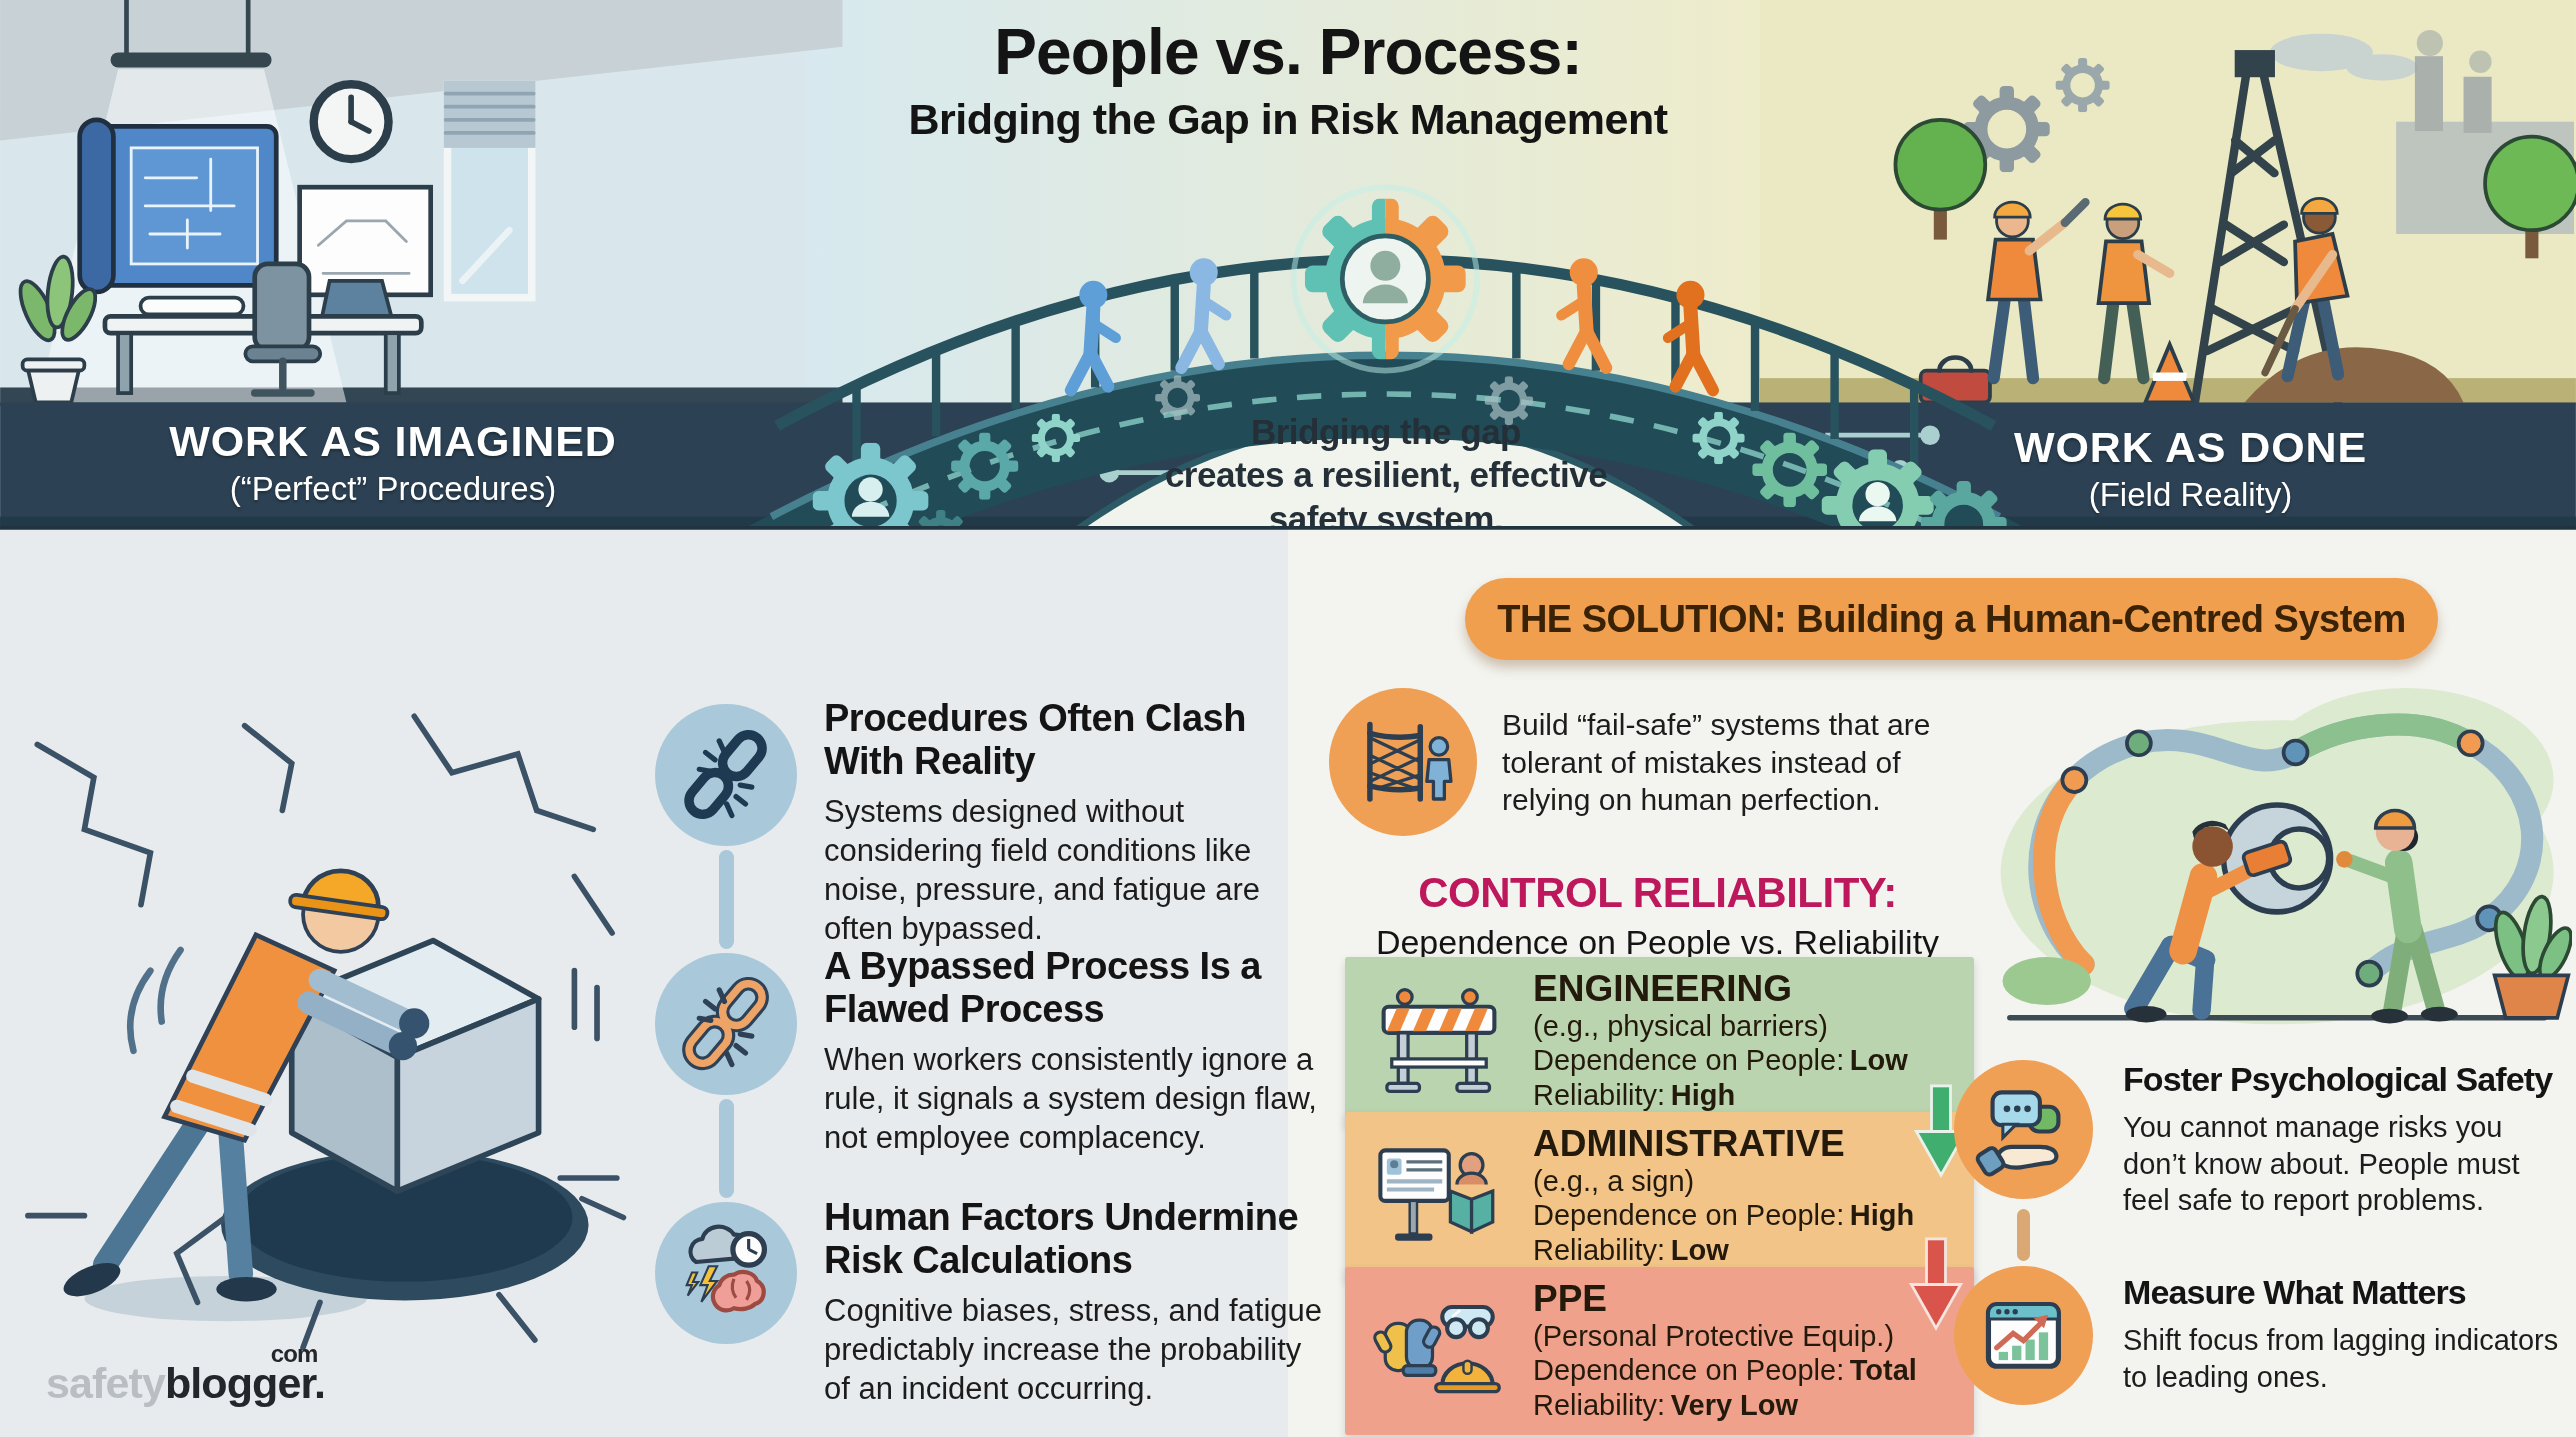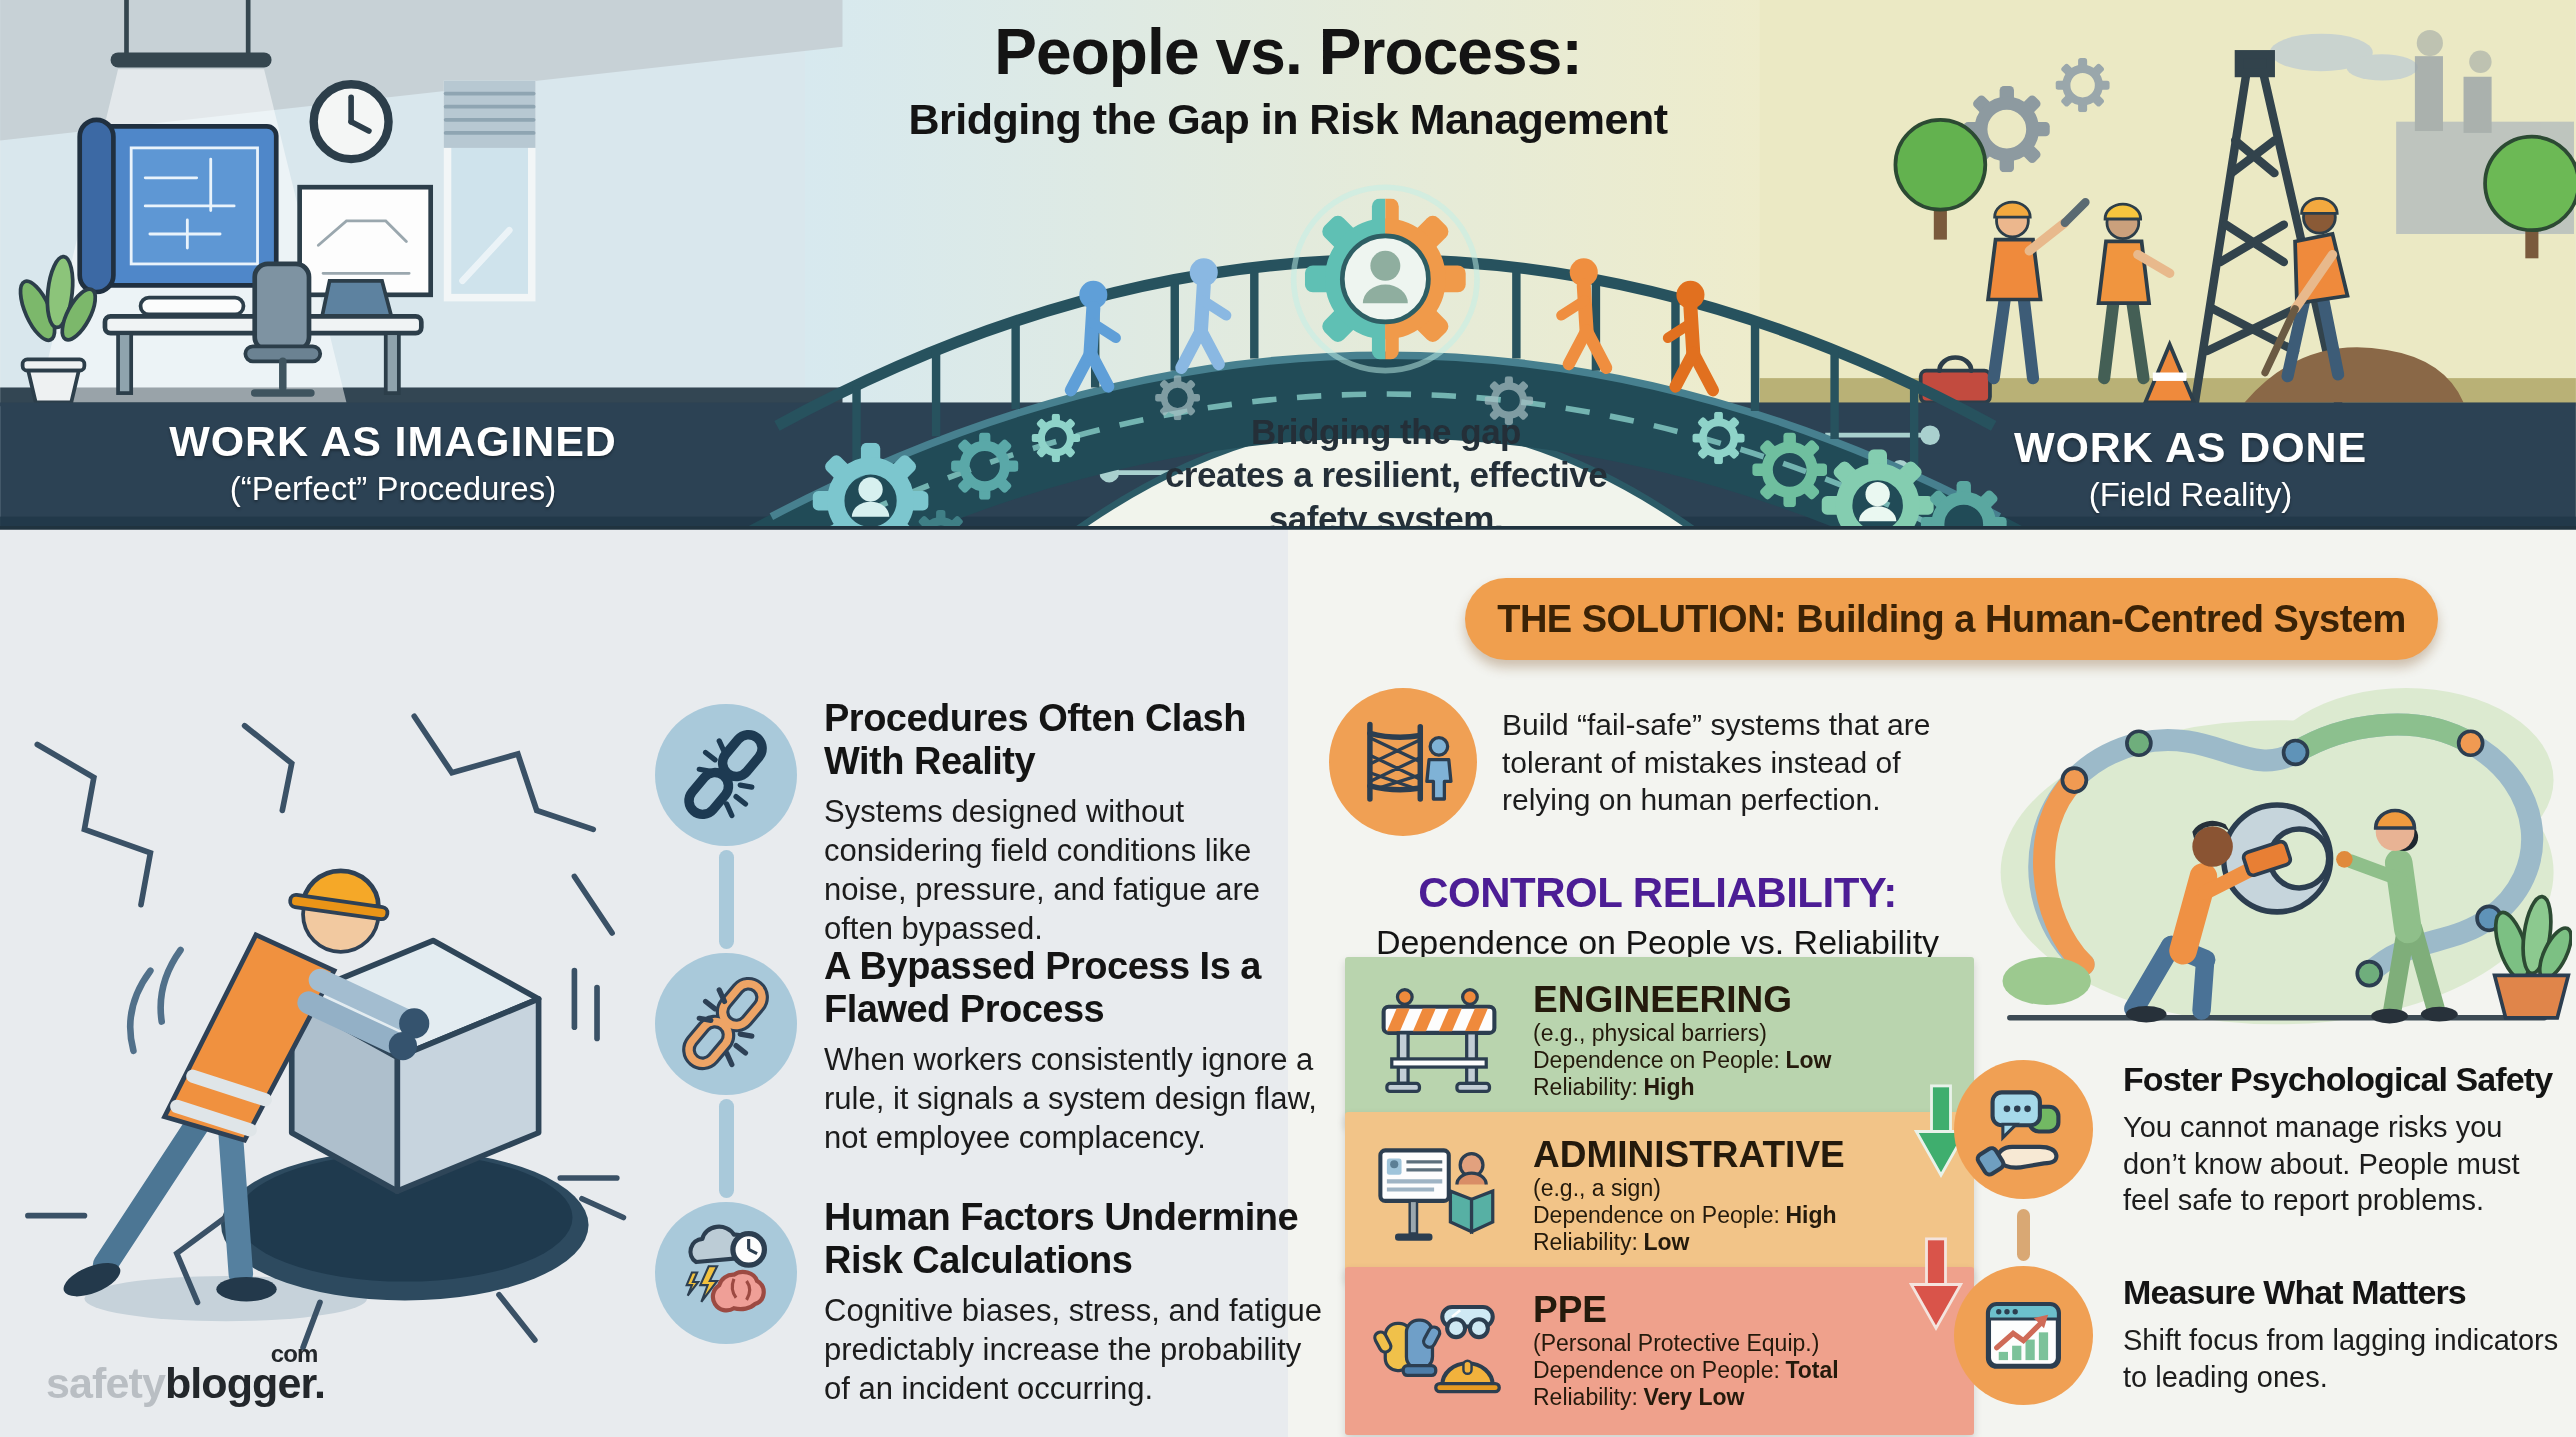--- a/index.html
+++ b/index.html
@@ -37,29 +37,29 @@
   .icon-circle svg{width:74%;height:74%;}
 
   .item-title{font-size:38px;font-weight:bold;color:#141414;line-height:1.12;letter-spacing:-0.5px;}
   .item-body{font-size:31px;color:#1c1c1c;line-height:1.25;margin-top:11.2px;}
   .sm .item-title{font-size:34px;letter-spacing:-0.9px;}
   .sm .item-body{font-size:29px;}
 
   .vconn{background:#a9c9da;border-radius:7.5px;}
   .vconn.tan{background:#d9a874;}
 
-  .ctrl-title{font-size:42px;font-weight:bold;color:#4c1d95;text-align:center;letter-spacing:-0.5px;}
+  .ctrl-title{font-size:42px;font-weight:bold;color:#be185d;text-align:center;letter-spacing:-0.5px;}
   .ctrl-sub{font-size:34px;color:#141414;text-align:center;margin-top:5.6px;}
 
   .level-box{position:absolute;left:1345px;width:629px;height:168px;border-radius:3px;
     display:flex;align-items:center;box-shadow:0 4.7px 8.4px rgba(0,0,0,.14);}
   .level-icon{width:140px;height:114px;margin-left:24px;flex:0 0 auto;}
   .level-text{margin-left:24px;color:#241a0c;}
   .level-name{font-size:37px;font-weight:bold;line-height:1.05;}
-  .level-line{font-size:23px;line-height:1.18;}
+  .level-line{font-size:29px;line-height:1.18;}
   .level-line b{font-weight:bold;margin-left:5.6px;}
 
   .logo{position:absolute;left:46px;top:1359px;font-size:43px;font-weight:bold;letter-spacing:-0.9px;}
   .lg-gray{color:#b9bec3;}
   .lg-dark{color:#23272b;}
   .lg-com{position:absolute;top:-19px;right:7.5px;font-size:24px;color:#23272b;}
 </style>
 </head>
 <body>
 

